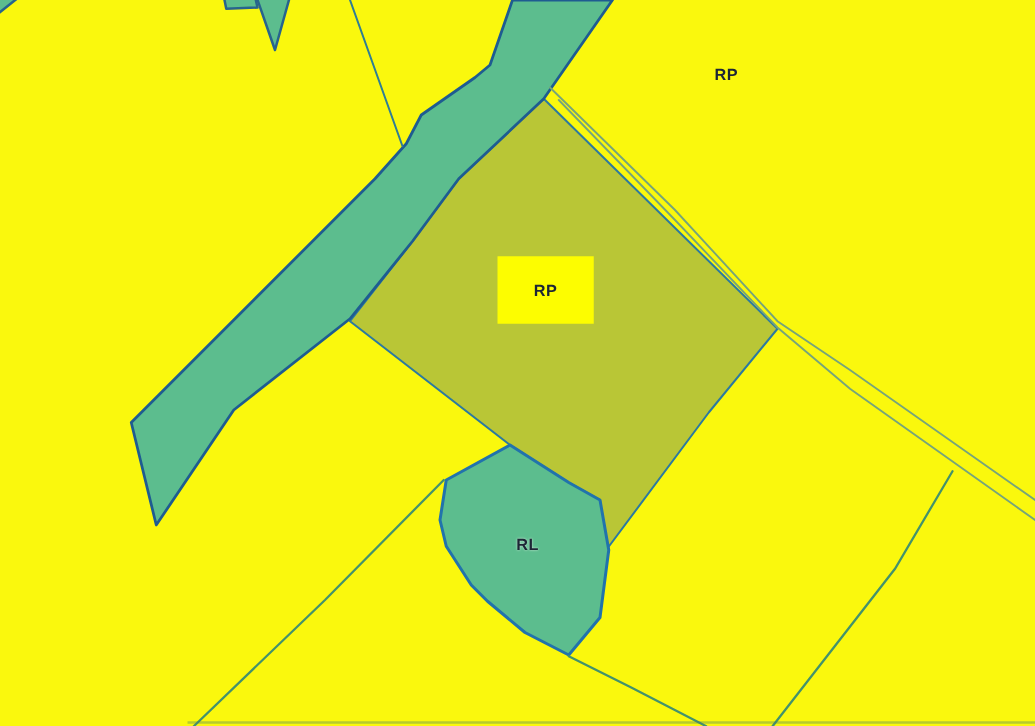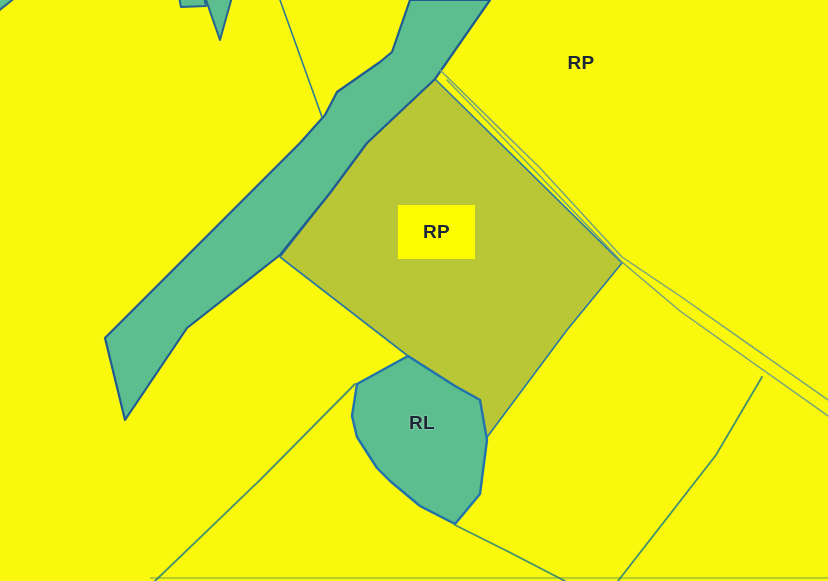--- a/index.html
+++ b/index.html
@@ -16,28 +16,28 @@
   .stroke-olive{stroke:#2b79a0;stroke-width:1.6;stroke-linejoin:round;}
   .stroke-wedge{stroke:#27648d;stroke-width:2;stroke-linejoin:round;}
   .thin-green{stroke:#43926c;stroke-width:1.8;fill:none;stroke-linecap:round;}
   .road-line{stroke:#76a47b;stroke-width:1.5;fill:none;stroke-linecap:round;}
   .line-blue{stroke:#2f7d95;stroke-width:1.6;fill:none;stroke-linecap:round;}
   .bottom-faint{stroke:rgba(70,130,100,0.38);stroke-width:2;fill:none;}
   
   .map-label{
     position:absolute;
     font-weight:bold;
-    font-size:19px;
+    font-size:13px;
     color:#1d2636;
     letter-spacing:0.4px;
     text-align:center;
     user-select:none;
   }
   #label-rp-ne{left:563px;top:52px;width:36px;}
-  #label-rl{left:398px;top:412px;width:48px;text-shadow:0 0 2px rgba(235,245,235,0.85);}
+  #label-rl{left:398px;top:428px;width:48px;text-shadow:0 0 2px rgba(235,245,235,0.85);}
   #rp-label-box{
     position:absolute;
     left:398px;top:205px;width:77px;height:54px;
     background:#fdfd00;
     display:flex;align-items:center;justify-content:center;
   }
   #rp-label-box .map-label{position:static;}
 </style>
 </head>
 <body>

